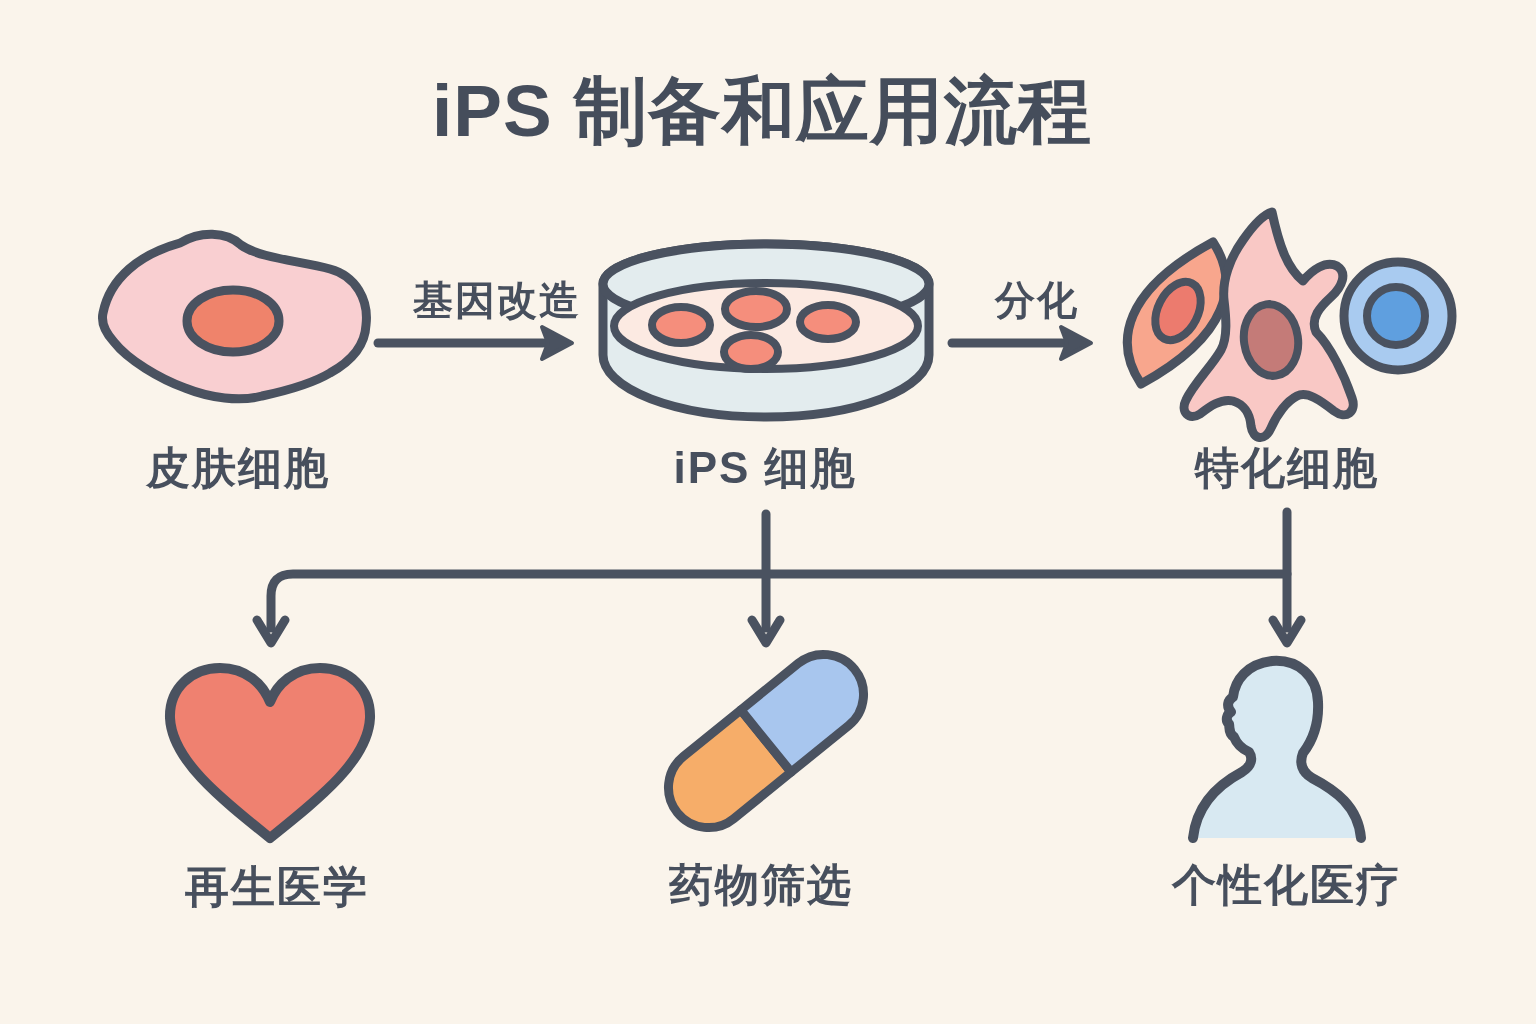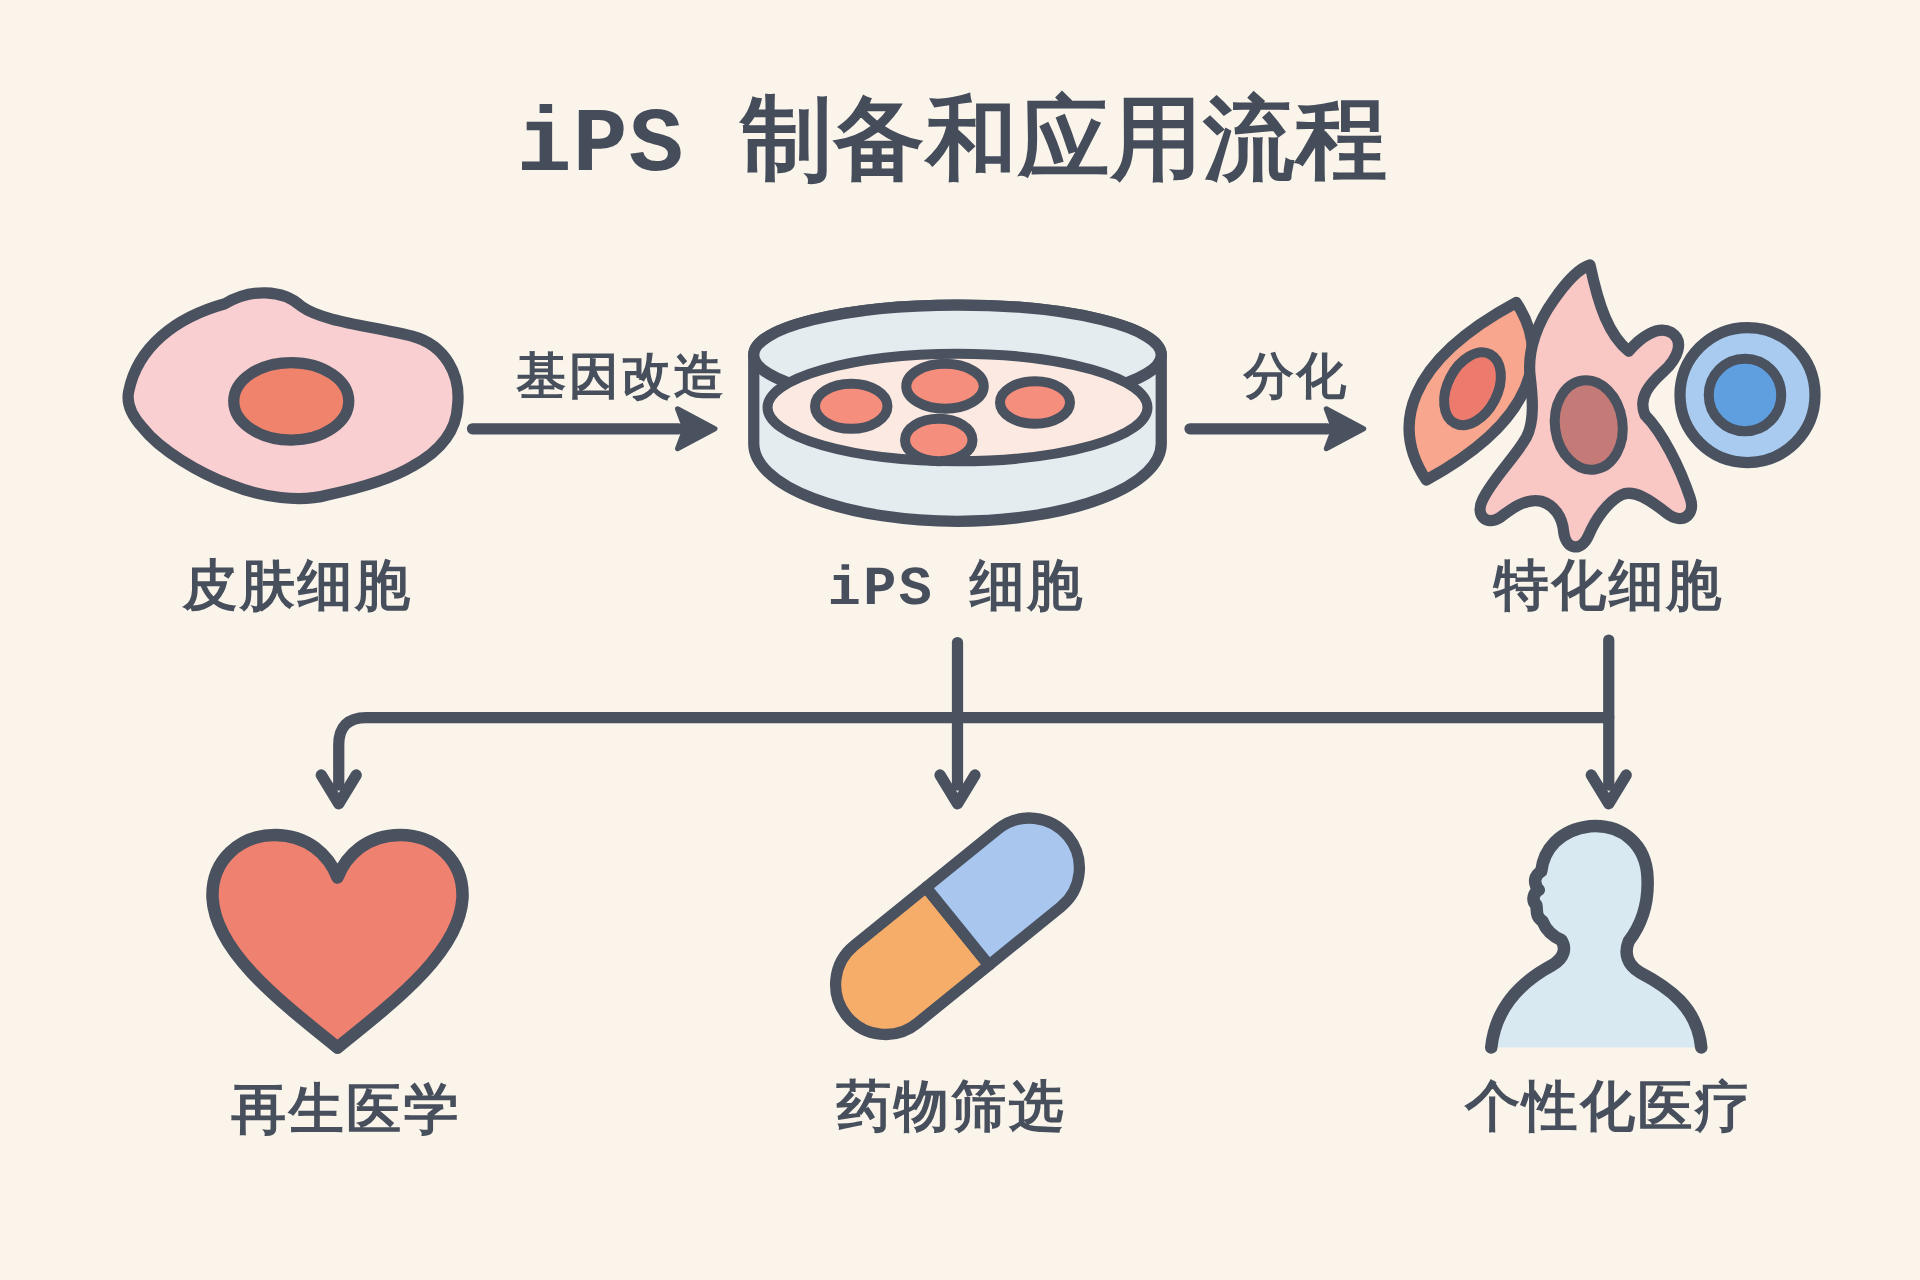--- a/index.html
+++ b/index.html
@@ -1,21 +1,21 @@
 <!DOCTYPE html>
 <html><head>
 <meta charset="utf-8">
 <style>
   html,body{margin:0;padding:0;}
   body{
     width:1536px;height:1024px;overflow:hidden;
     background:#faf4eb;
     font-family:"Liberation Sans","DejaVu Sans",sans-serif;
   }
-  .stage{position:relative;width:1332px;height:1024px;font-family:Liberation Mono, monospace;}
+  .stage{position:relative;width:1332px;height:1024px;}
   svg{display:block;width:1536px;height:1024px;}
   .title-text{
     font-size:73px;font-weight:700;fill:#454d5b;
     text-anchor:middle;letter-spacing:1px;
   }
   .node-label{
     font-size:44px;font-weight:700;fill:#474f5d;
     text-anchor:middle;letter-spacing:2px;
   }
   .arrow-label{

